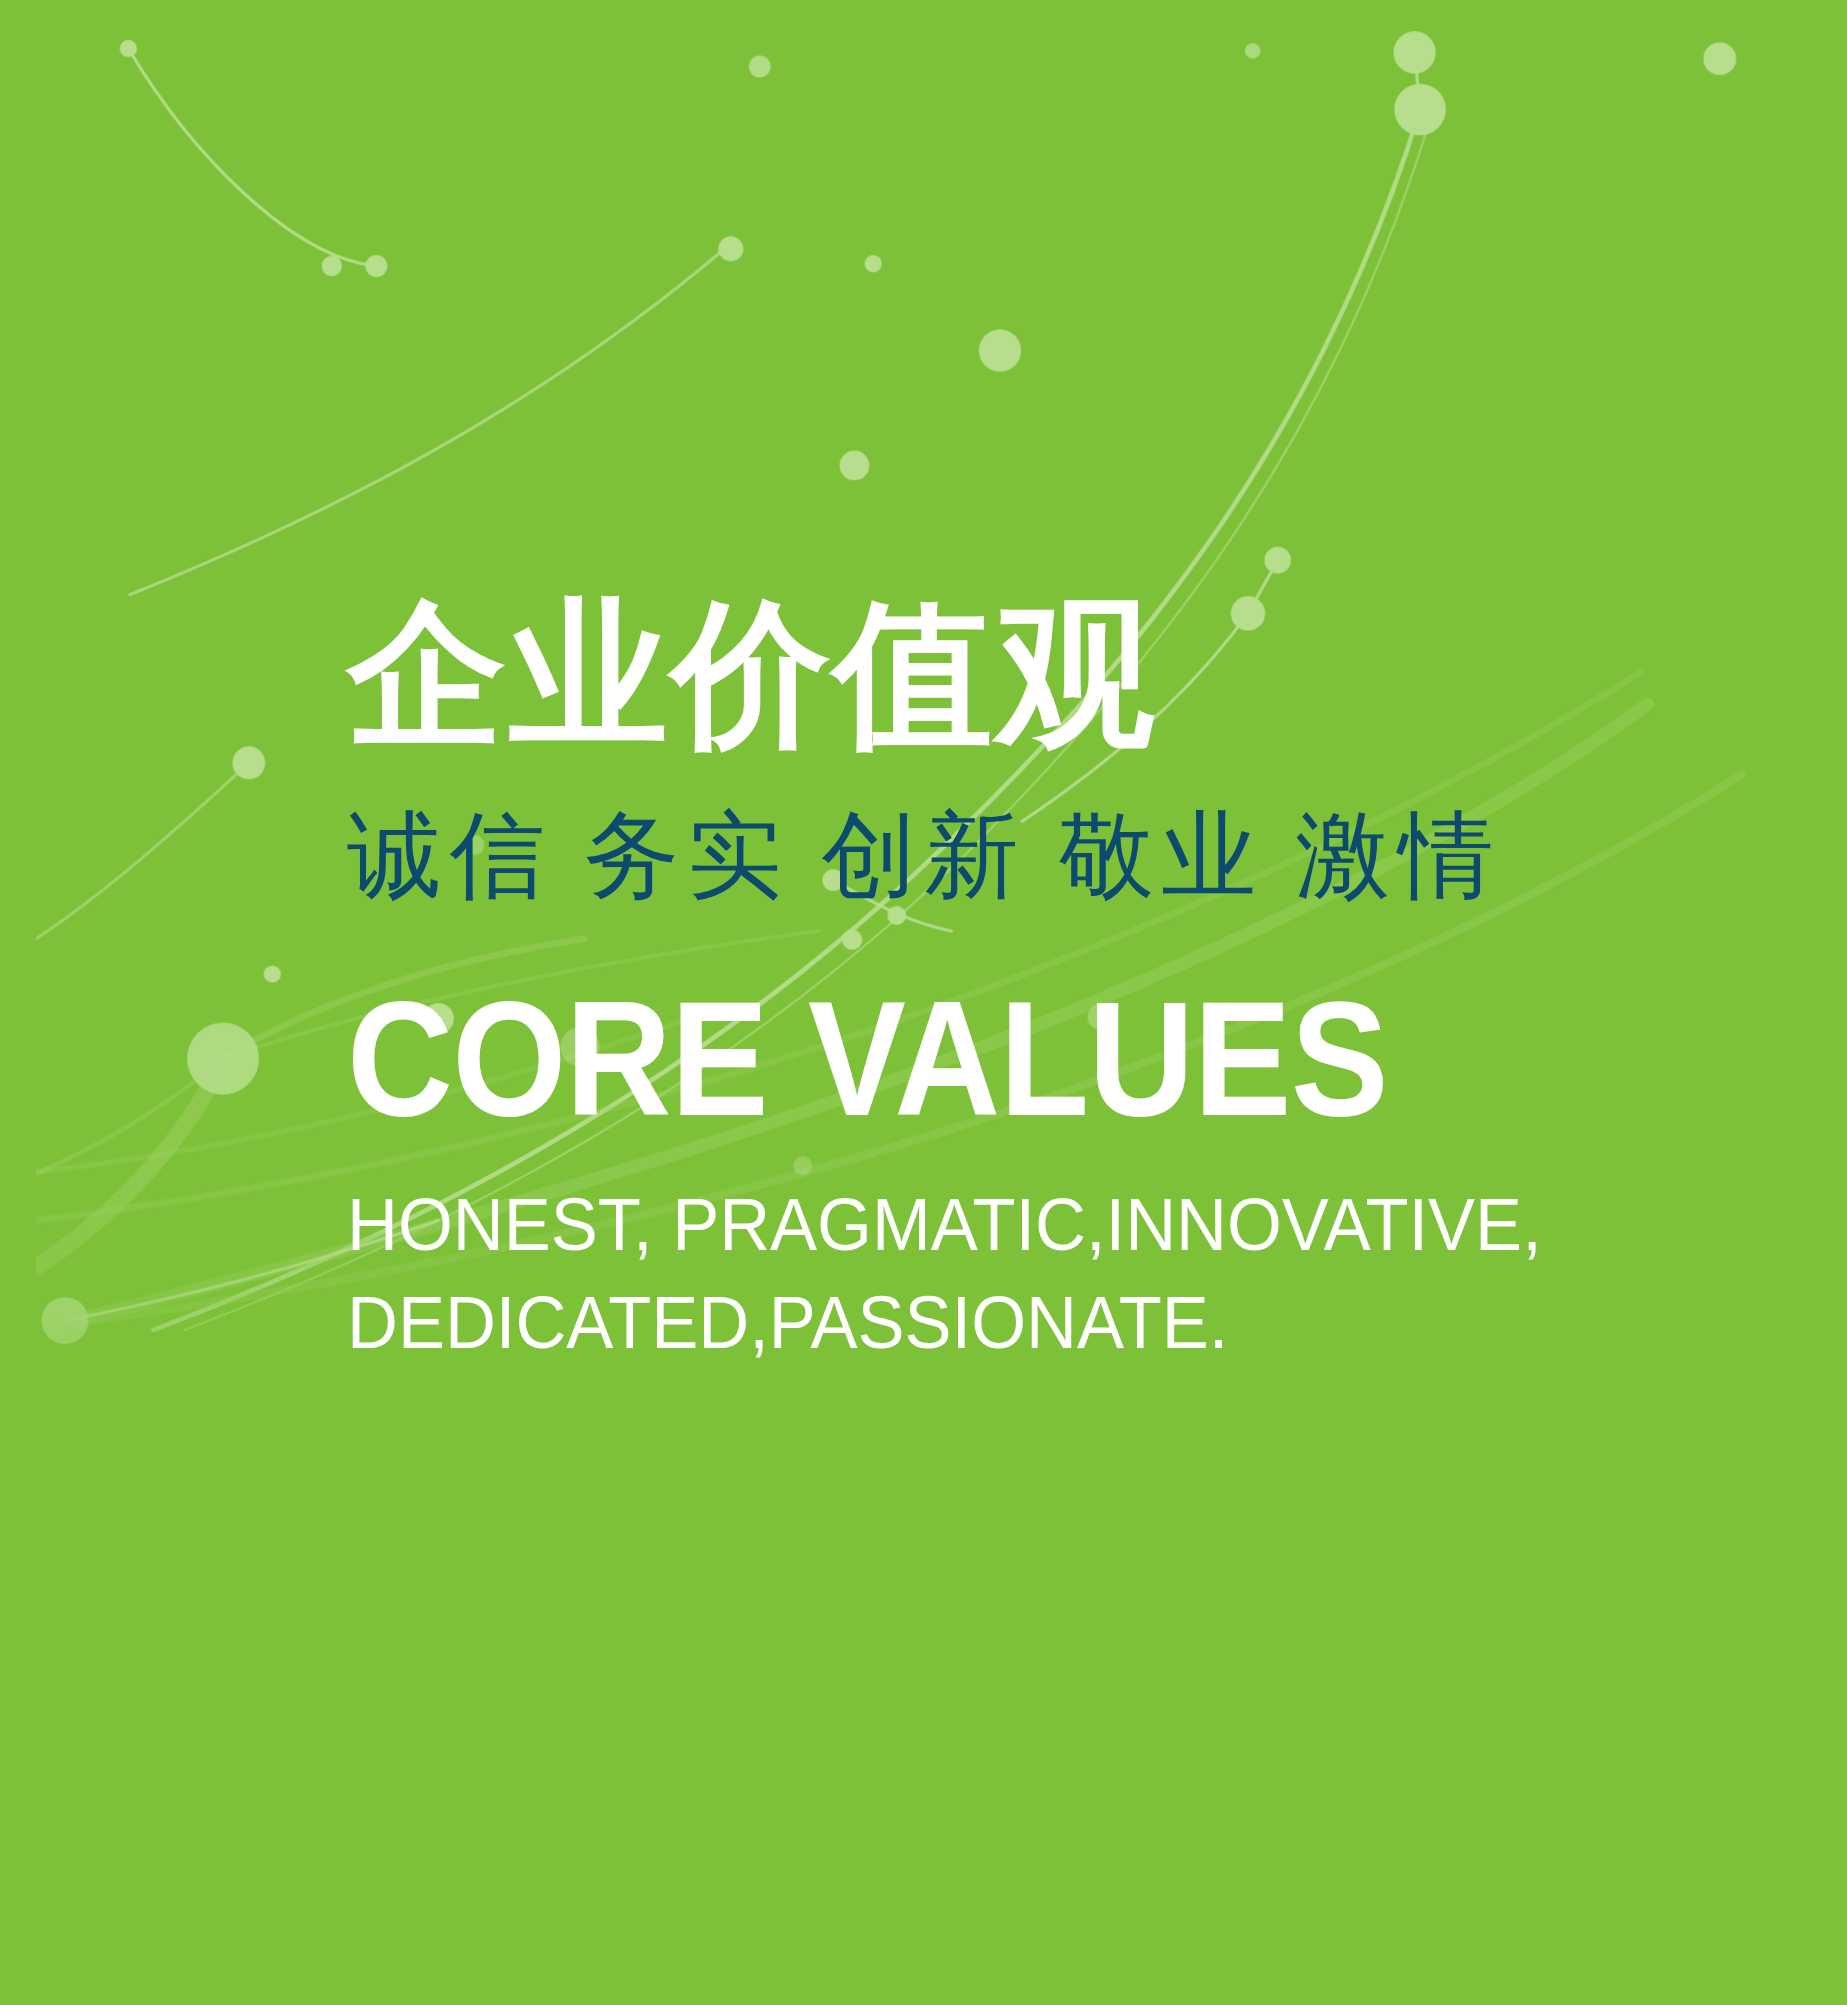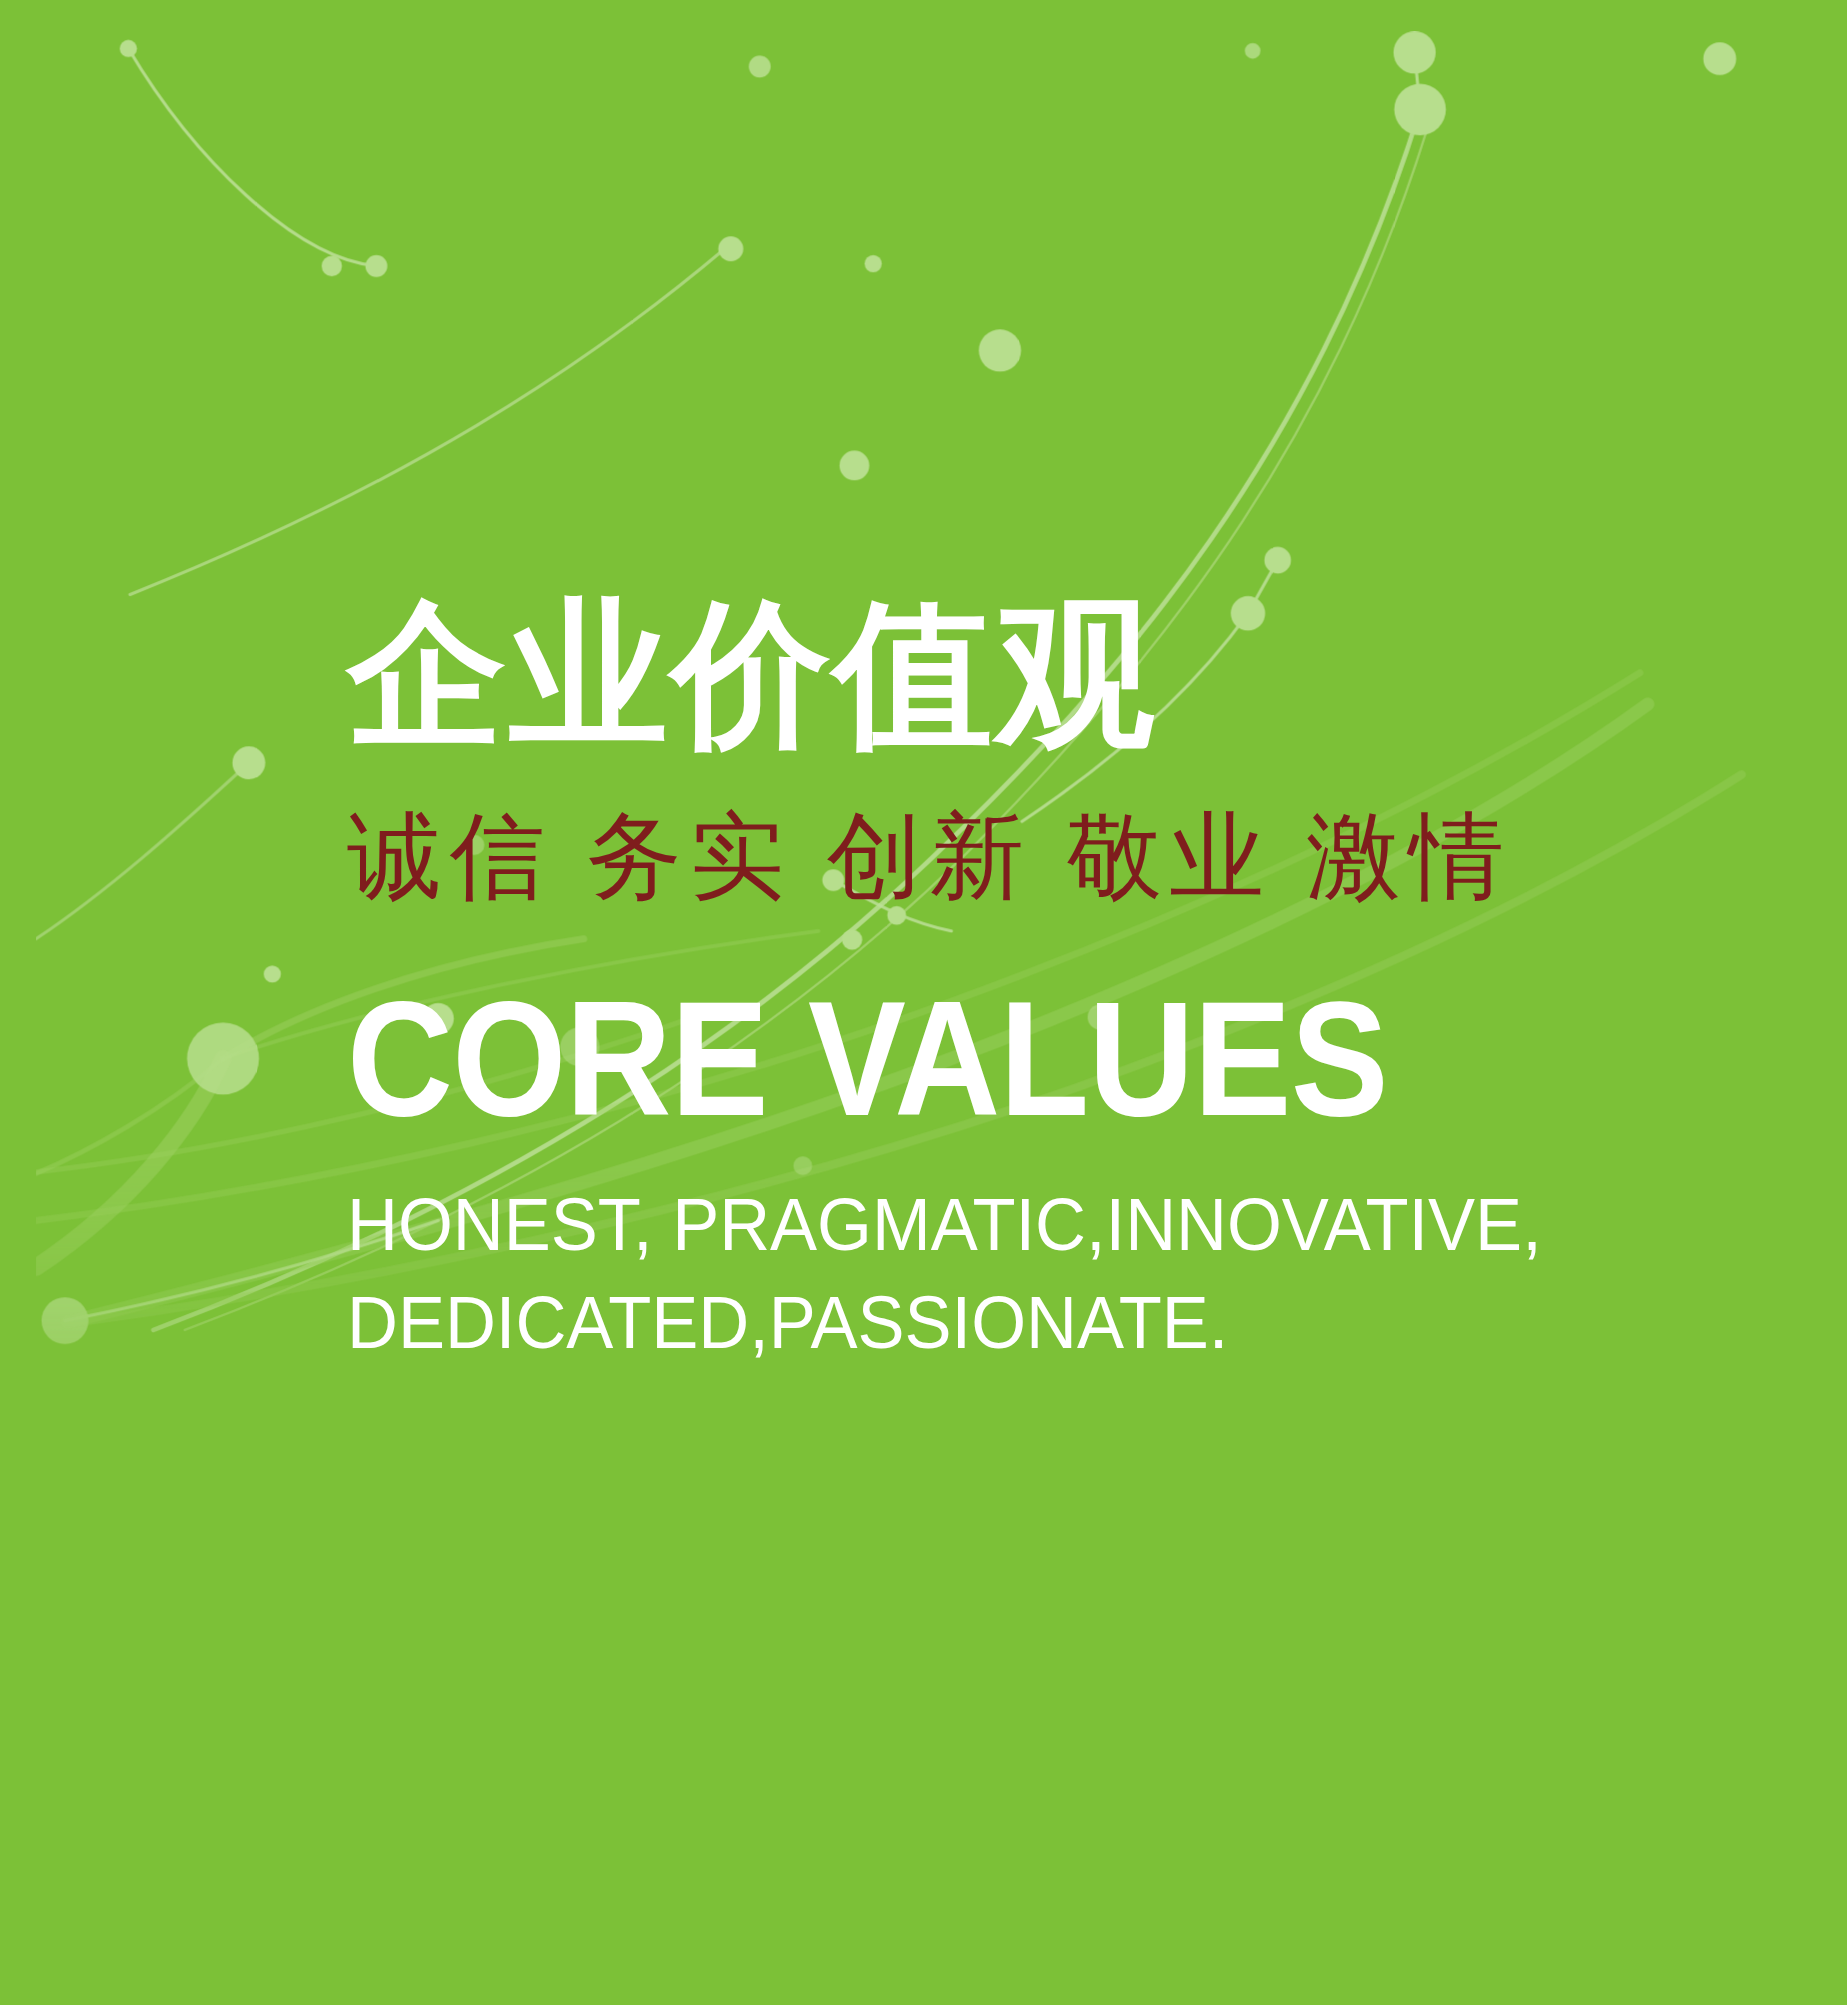--- a/index.html
+++ b/index.html
@@ -40,22 +40,22 @@
     font-family: "DejaVu Sans", "Liberation Sans", sans-serif;
     font-size: 159px;
     font-weight: 700;
     line-height: 1.0;
     letter-spacing: 3.1px;
     white-space: nowrap;
     margin: 0;
   }
 
   .cn-sub {
-    color: #7f1d1d;
-    font-family: Liberation Sans, sans-serif;
+    color: #0c4a6e;
+    font-family: Liberation Serif, serif;
     font-size: 95px;
     font-weight: 400;
     line-height: 1.0;
     letter-spacing: 7.8px;
     white-space: nowrap;
     margin: 56px 0 0 0;
   }
 
   .en-title {
     color: #FFFFFF;

